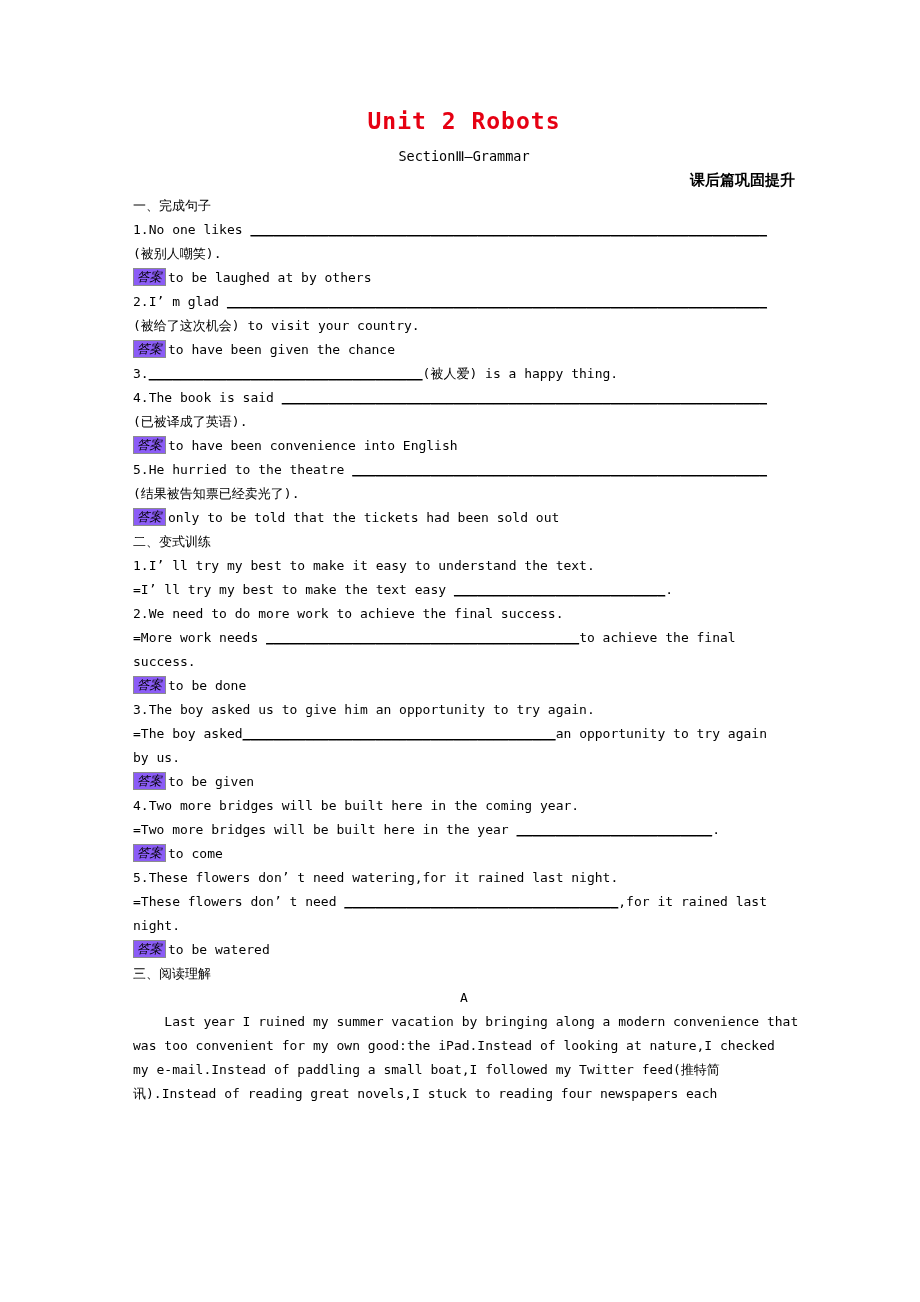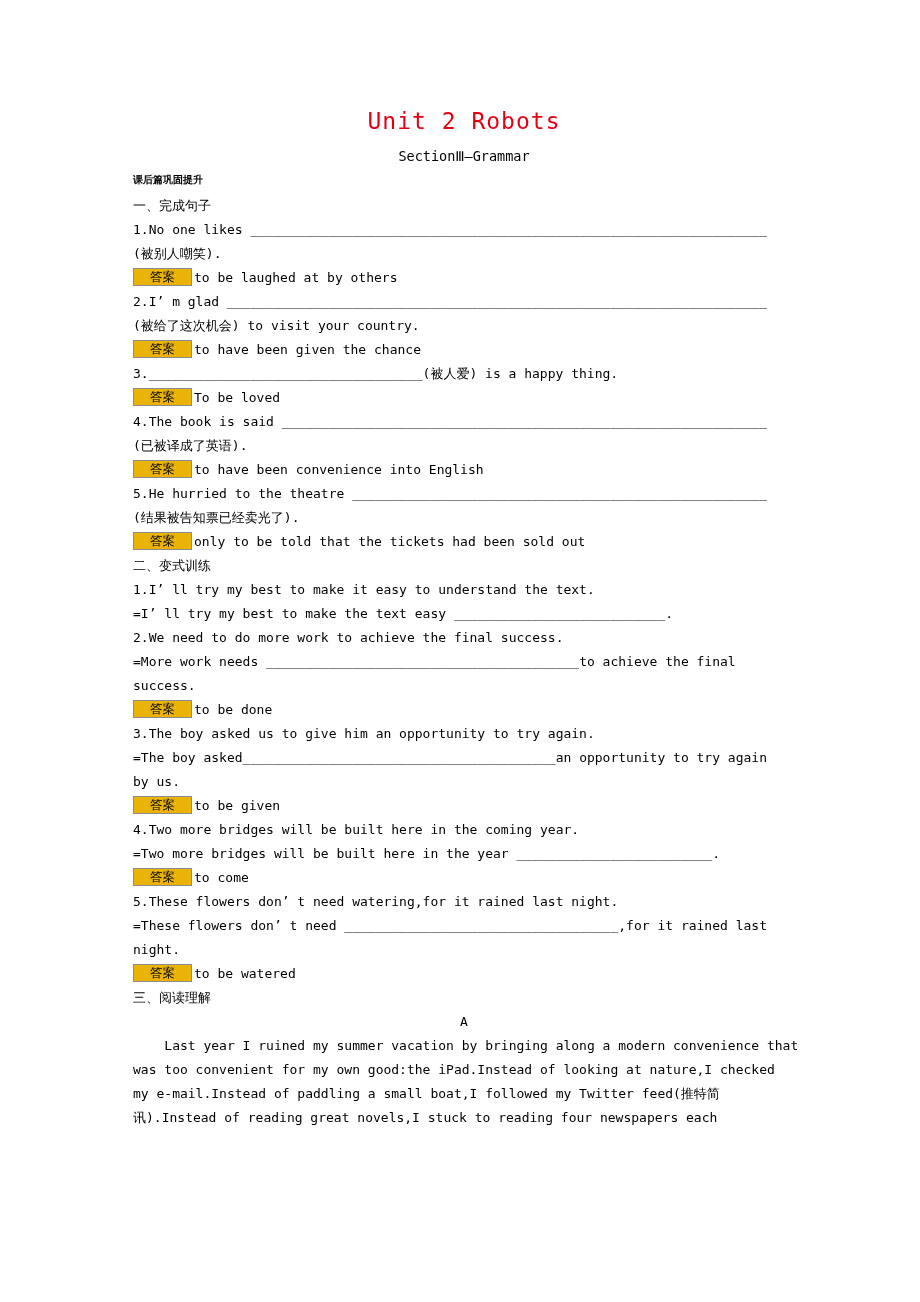--- a/index.html
+++ b/index.html
@@ -7,73 +7,73 @@
     width:920px;height:1302px;
     font-family:"DejaVu Sans Mono","Liberation Mono",monospace;
     color:#000;
     overflow:hidden;
   }
   .page{padding:108px 125px 0 133px;}
   .title{
     margin:0 0 10px 0;
     text-align:center;
     font-size:23px;
-    font-weight:normal;
+    font-weight:bold;
     color:#e60012;
     letter-spacing:1px;
   }
   .subtitle{
     text-align:center;
     font-size:13.5px;
     line-height:24px;
     margin-top:8px;
   }
   .tagline{
-    text-align:left;
-    font-size:10px;
+    text-align:right;
+    font-size:15px;
     font-weight:bold;
     line-height:24px;
   }
   .docbody{margin-top:2px;}
   .line{
     white-space:pre;
     font-size:13px;
     line-height:24px;
     height:24px;
   }
   .line.center{text-align:center;}
   .ansbox{
     display:inline-block;
     border:1px solid #8c8c8c;
-    background:#eab308;
-    padding:0 16px;
+    background:#8b5cf6;
+    padding:0 3px;
     margin-right:2px;
     font-size:12.5px;
     line-height:16px;
     vertical-align:1px;
+    font-style:italic;
   }
-  .blank{letter-spacing:0;}
+  .blank{letter-spacing:0;text-decoration:underline;}
 </style>
 </head>
 <body>
 
 <div class="page">
   <h1 class="title">Unit 2 Robots</h1>
   <div class="subtitle">SectionⅢ—Grammar</div>
   <div class="tagline">课后篇巩固提升</div>
   <div class="docbody">
       <div class="line"><span>一、完成句子</span></div>
       <div class="line"><span>1.No one likes </span><span class="blank">__________________________________________________________________</span></div>
       <div class="line"><span>(被别人嘲笑).</span></div>
       <div class="line"><span class="ansbox">答案</span><span>to be laughed at by others</span></div>
       <div class="line"><span>2.I’ m glad </span><span class="blank">_____________________________________________________________________</span></div>
       <div class="line"><span>(被给了这次机会) to visit your country.</span></div>
       <div class="line"><span class="ansbox">答案</span><span>to have been given the chance</span></div>
       <div class="line"><span>3.</span><span class="blank">___________________________________</span><span>(被人爱) is a happy thing.</span></div>
-      <div class="line"><span class="ansbox">答案</span><span>To be loved</span></div>
       <div class="line"><span>4.The book is said </span><span class="blank">______________________________________________________________</span></div>
       <div class="line"><span>(已被译成了英语).</span></div>
       <div class="line"><span class="ansbox">答案</span><span>to have been convenience into English</span></div>
       <div class="line"><span>5.He hurried to the theatre </span><span class="blank">_____________________________________________________</span></div>
       <div class="line"><span>(结果被告知票已经卖光了).</span></div>
       <div class="line"><span class="ansbox">答案</span><span>only to be told that the tickets had been sold out</span></div>
       <div class="line"><span>二、变式训练</span></div>
       <div class="line"><span>1.I’ ll try my best to make it easy to understand the text.</span></div>
       <div class="line"><span>=I’ ll try my best to make the text easy </span><span class="blank">___________________________</span><span>.</span></div>
       <div class="line"><span>2.We need to do more work to achieve the final success.</span></div>

